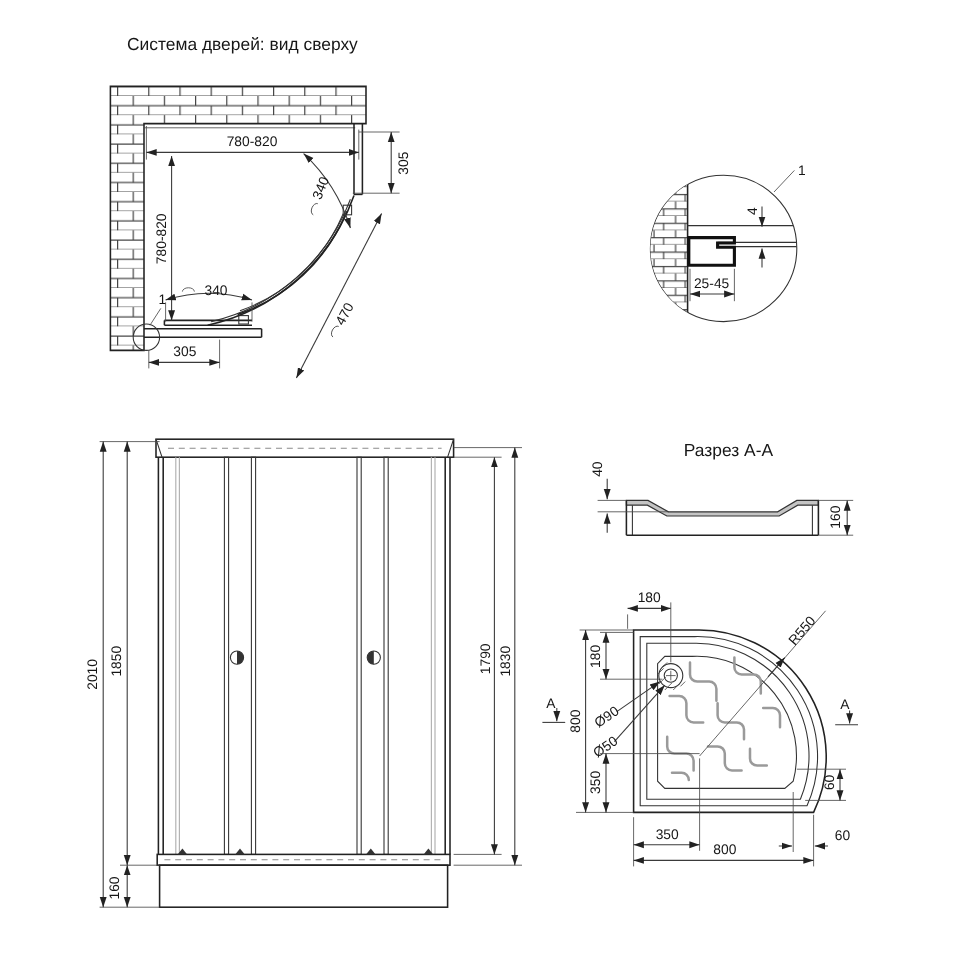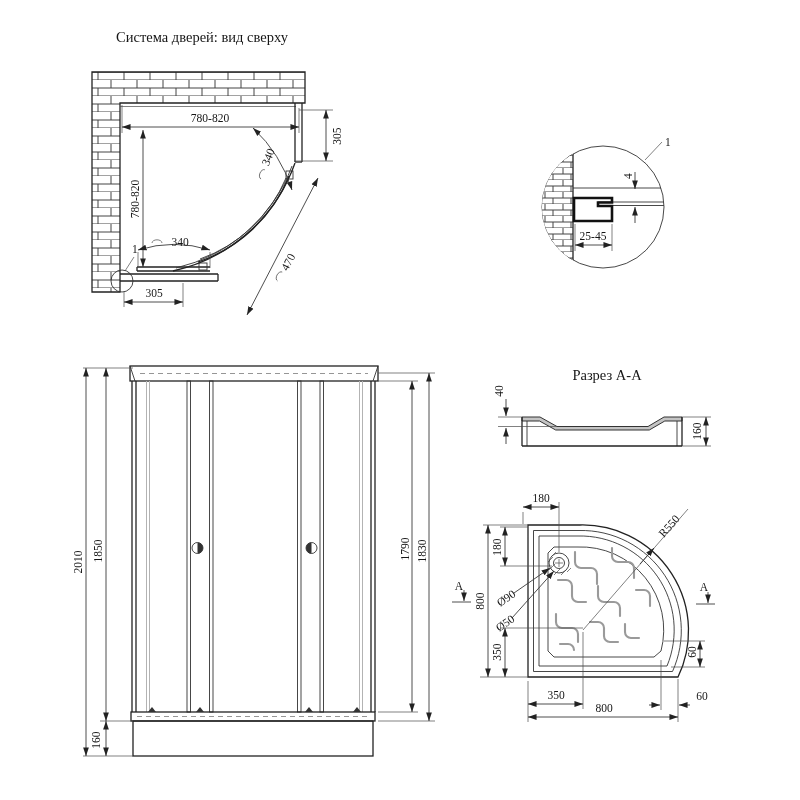--- a/index.html
+++ b/index.html
@@ -1,17 +1,17 @@
 <!DOCTYPE html>
 <html><head>
 <meta charset="utf-8">
 <style>
   html,body{margin:0;padding:0;background:#fff;}
   .canvas{position:relative;width:752px;height:800px;background:#ffffff;overflow:hidden;
-          font-family:Liberation Serif, serif;}
+          font-family:Liberation Sans, sans-serif;}
   svg{position:absolute;left:0;top:0;}
   .obj{stroke:#222;stroke-width:1.3;fill:none;}
   .obj-thin{stroke:#333;stroke-width:0.9;fill:none;}
   .glass{stroke:#b3b3b3;stroke-width:1;fill:none;}
   .dim{stroke:#3a3a3a;stroke-width:0.9;fill:none;}
   .thin{stroke:#4a4a4a;stroke-width:0.7;fill:none;}
   .dash{stroke:#8a8a8a;stroke-width:0.9;fill:none;stroke-dasharray:5 4;}
   .patt{stroke:#9a9a9a;stroke-width:2.1;fill:none;stroke-linecap:round;stroke-linejoin:round;}
   .dim-t{font-size:11.5px;fill:#161616;}
   .title-t{font-size:14.5px;fill:#161616;}

